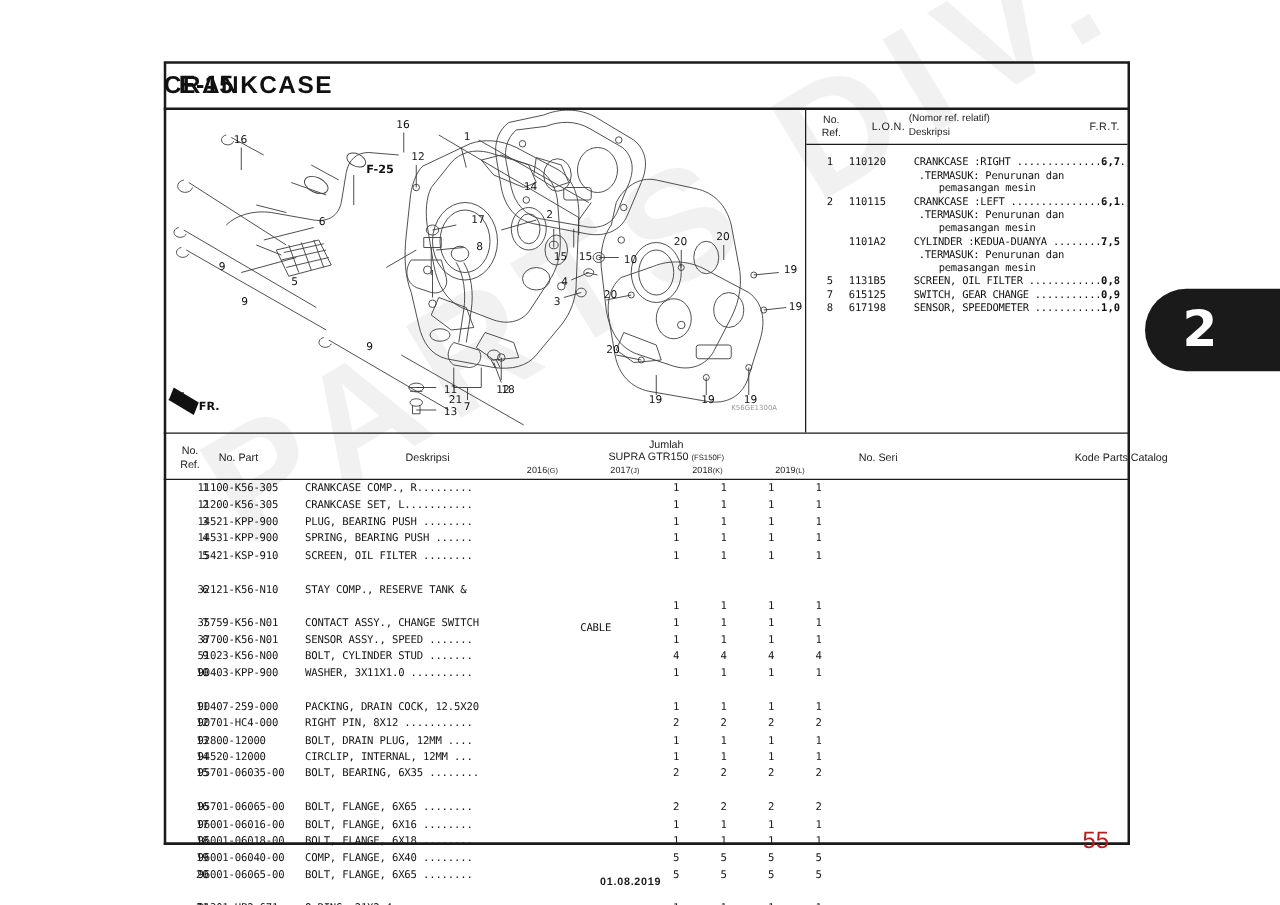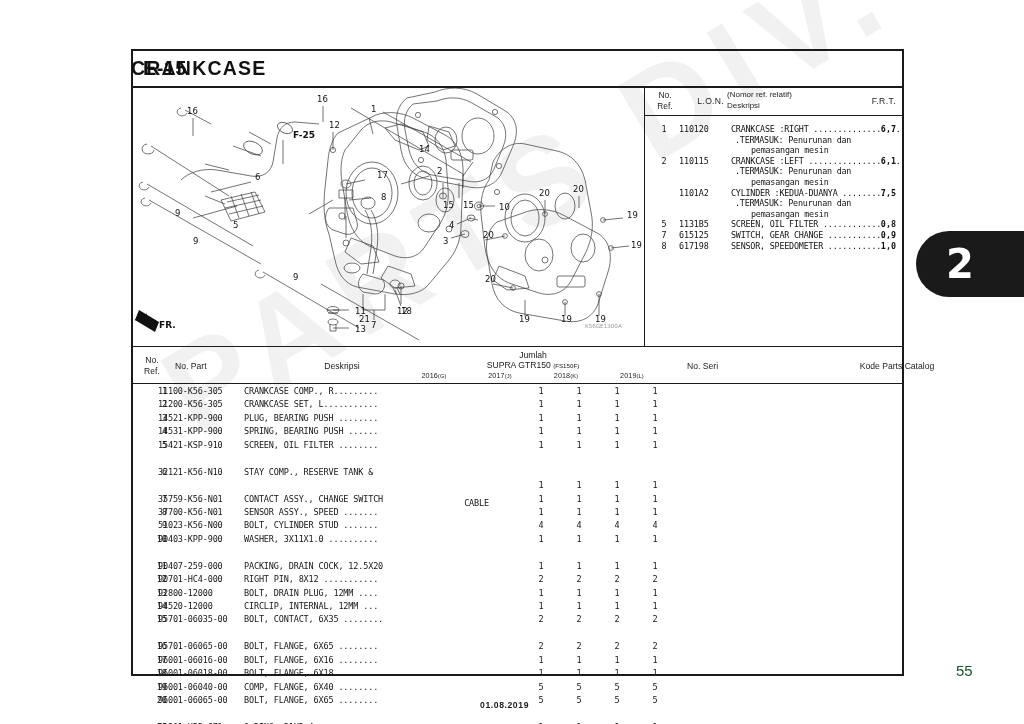--- a/index.html
+++ b/index.html
@@ -63,21 +63,21 @@
   .mrow .r-part{position:absolute;left:27px;letter-spacing:-.15px;}
   .mrow .r-desc{position:absolute;left:113px;letter-spacing:-.15px;}
   .mrow .r-desc.cont{left:113px;width:245px;text-align:right;margin-top:18px;}
   .mrow .q{position:absolute;width:16px;text-align:center;}
   .q1{left:402px;} .q2{left:440px;} .q3{left:478px;} .q4{left:516px;}
   .mgap{height:13.45px;}
 
   
   .footline{position:absolute;left:131px;top:674px;width:773px;height:0;border-top:2.2px solid #1a1a1a;}
   .footdate{position:absolute;left:480px;top:700px;font-size:8.6px;font-weight:bold;letter-spacing:.6px;color:#1a1a1a;}
-  .pageno{position:absolute;left:956px;top:662px;font-size:15px;color:#14532d;}
+  .pageno{position:absolute;left:866px;top:662px;font-size:19px;color:#b91c1c;}
 
   
   .watermark{position:absolute;left:0;top:0;width:1024px;height:724px;pointer-events:none;overflow:hidden;}
   .watermark span{position:absolute;left:175px;top:330px;font-size:125px;font-weight:bold;color:rgba(0,0,0,0.055);
       transform:rotate(-31deg);transform-origin:left center;letter-spacing:14px;font-family:"Liberation Sans",sans-serif;white-space:nowrap;}
 
   
   .dlab{font-family:"DejaVu Sans",sans-serif;font-size:8.5px;fill:#111;}
   .dlabb{font-family:"DejaVu Sans",sans-serif;font-size:9px;font-weight:bold;fill:#111;}
   .dcode{font-family:"DejaVu Sans",sans-serif;font-size:5.6px;fill:#9a9a9a;}
@@ -528,21 +528,21 @@
         <span class="r-part">94520-12000</span>
         <span class="r-desc">CIRCLIP, INTERNAL, 12MM ...</span>
         <span class="q q1">1</span>
         <span class="q q2">1</span>
         <span class="q q3">1</span>
         <span class="q q4">1</span>
       </div>
       <div class="mrow">
         <span class="r-no">15</span>
         <span class="r-part">95701-06035-00</span>
-        <span class="r-desc">BOLT, CONTACT, 6X35 ........</span>
+        <span class="r-desc">BOLT, BEARING, 6X35 ........</span>
         <span class="q q1">2</span>
         <span class="q q2">2</span>
         <span class="q q3">2</span>
         <span class="q q4">2</span>
       </div>
       <div class="mgap"></div>
       <div class="mrow">
         <span class="r-no">16</span>
         <span class="r-part">95701-06065-00</span>
         <span class="r-desc">BOLT, FLANGE, 6X65 ........</span>

